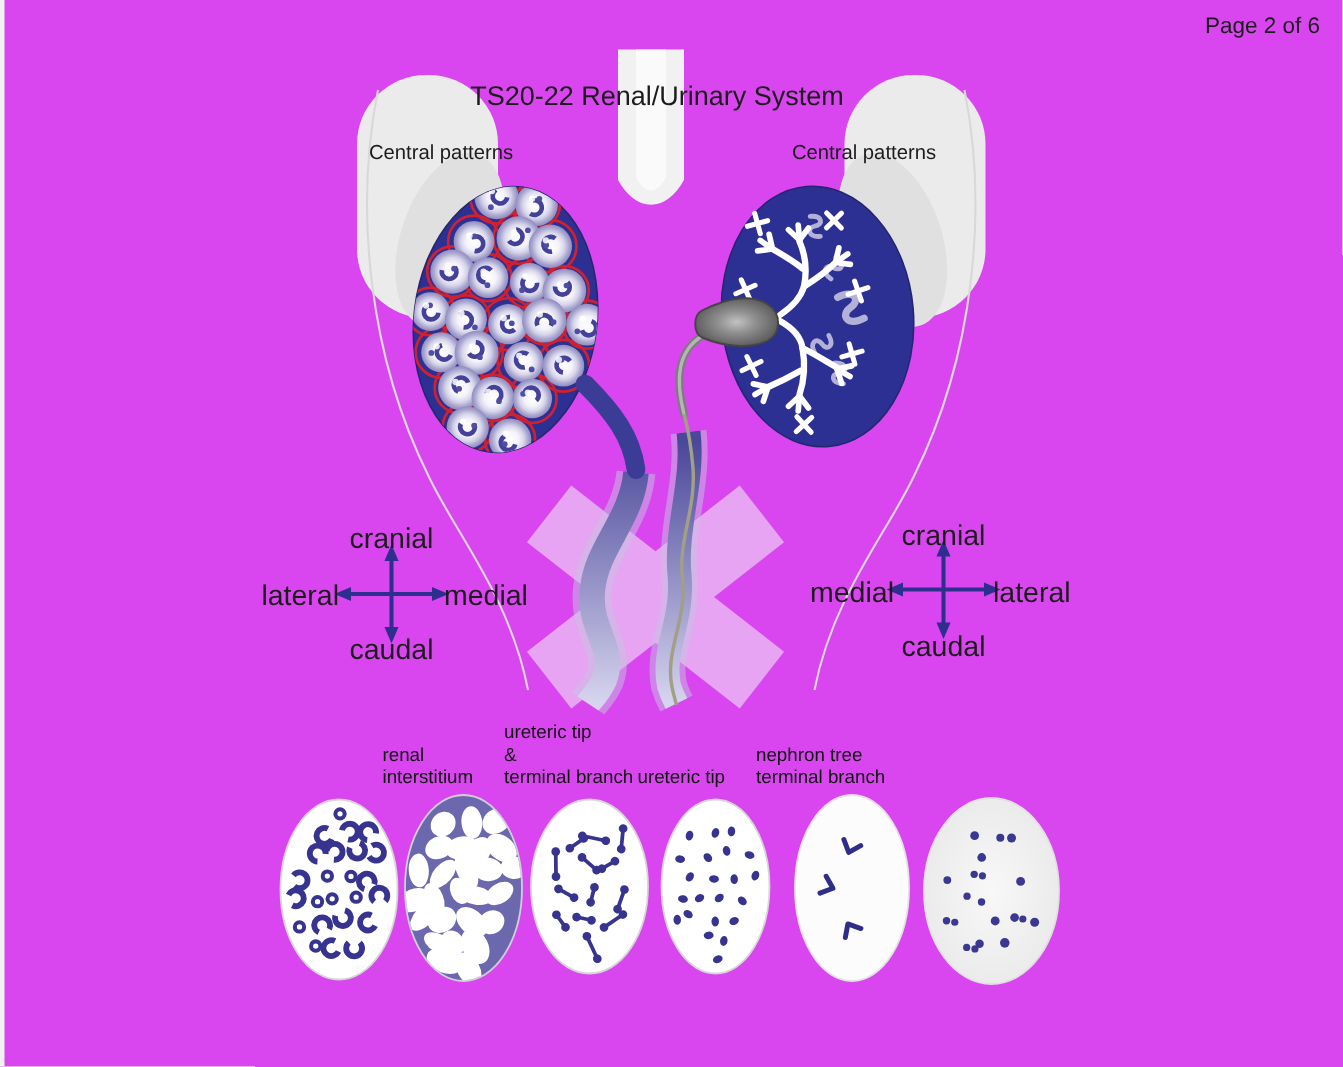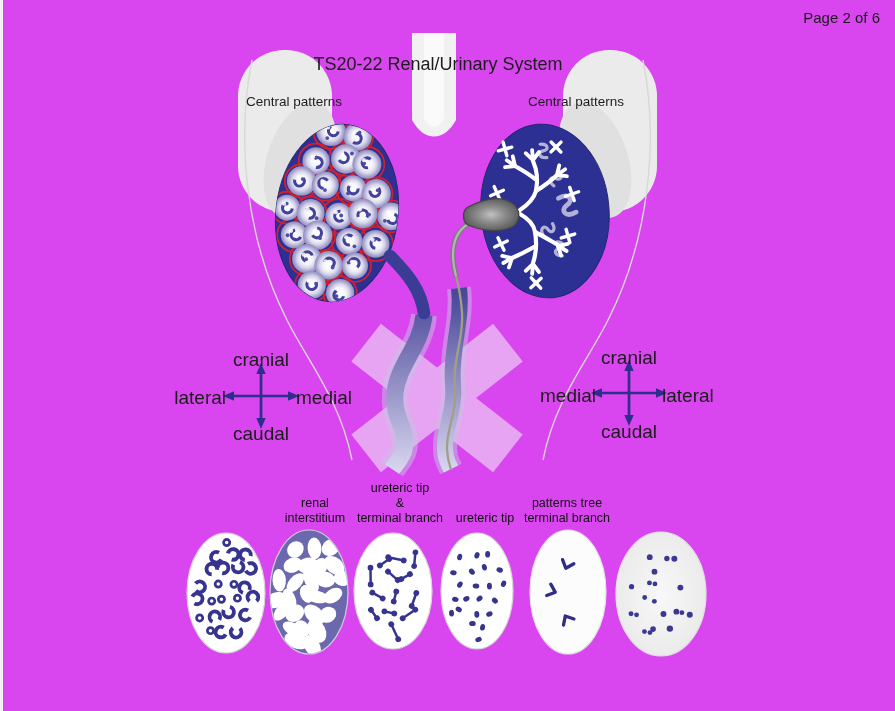--- a/index.html
+++ b/index.html
@@ -6,21 +6,21 @@
   .page{position:relative;width:895px;height:711px;background:#d946ef;overflow:hidden;
         font-family:"Liberation Sans",sans-serif;}
   .left-edge{position:absolute;left:0;top:0;width:3px;height:711px;background:#f2f2f2;}
   .t{position:absolute;color:#1c1c1c;white-space:nowrap;}
   .c{text-align:center;}
   .r{text-align:right;}
   .page-ind{right:15px;top:9px;font-size:15px;}
   .title{left:280px;top:54px;width:316px;font-size:18px;}
   .pat-label{top:94px;width:136px;font-size:13.5px;}
   .ax{font-size:19px;width:100px;}
-  .lg{position:absolute;bottom:185px;font-size:12.5px;line-height:15px;text-align:center;color:#111;}
+  .lg{position:absolute;bottom:185px;font-size:12.5px;line-height:15px;color:#111;}
   svg{position:absolute;left:0;top:0;}
 </style>
 </head>
 <body>
 
 <div class="page">
   <div class="left-edge"></div>
 
   <svg id="fig-svg" width="895" height="711" viewBox="0 0 895 711">
     <defs>
@@ -494,16 +494,16 @@
   </div>
   <div class="lg" style="left:336px;width:128px;">
     <div>ureteric tip</div>
     <div>&amp;</div>
     <div>terminal branch</div>
   </div>
   <div class="lg" style="left:425px;width:120px;">
     <div>ureteric tip</div>
   </div>
   <div class="lg" style="left:504px;width:126px;">
-    <div>patterns tree</div>
+    <div>nephron tree</div>
     <div>terminal branch</div>
   </div>
 </div>
 
 </body></html>

